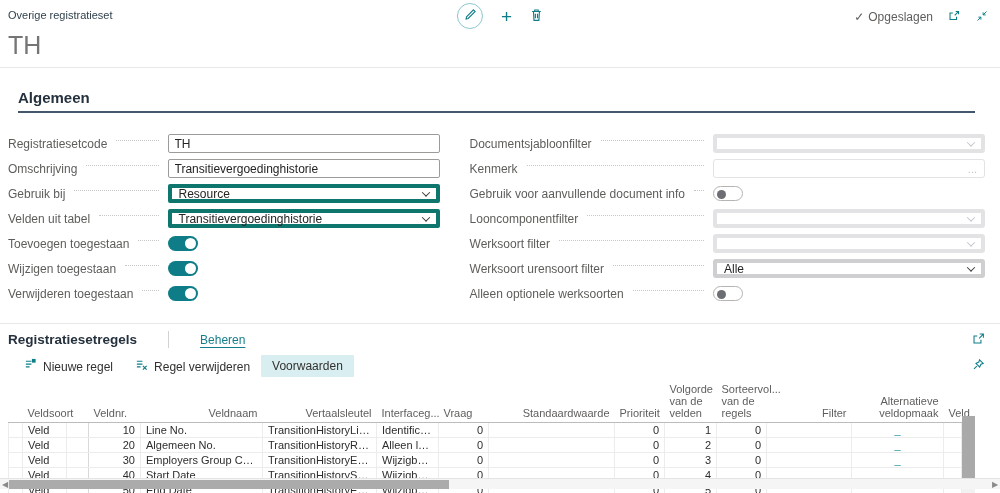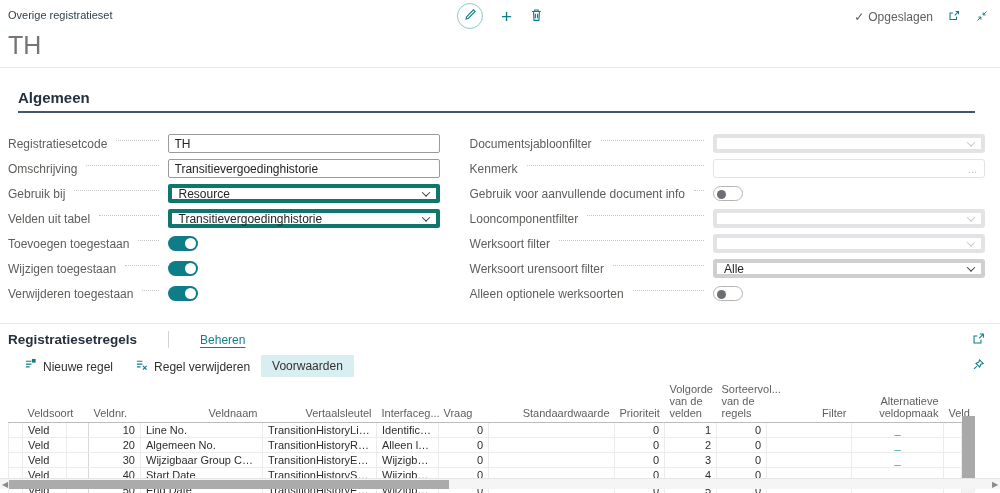--- a/index.html
+++ b/index.html
@@ -379,21 +379,21 @@
         <td class="num">0</td>
         <td></td>
         <td class="c-alt">_</td>
         <td></td>
       </tr>
       <tr>
         <td class="c-ind"></td>
         <td>Veld</td>
         <td class="c-dots"></td>
         <td class="num">30</td>
-        <td>Wijzigbaar Group Code</td>
+        <td>Employers Group Code</td>
         <td>TransitionHistoryEmployers...</td>
         <td>Wijzigbaar</td>
         <td class="num">0</td>
         <td></td>
         <td class="num">0</td>
         <td class="num">3</td>
         <td class="num">0</td>
         <td></td>
         <td class="c-alt">_</td>
         <td></td>

